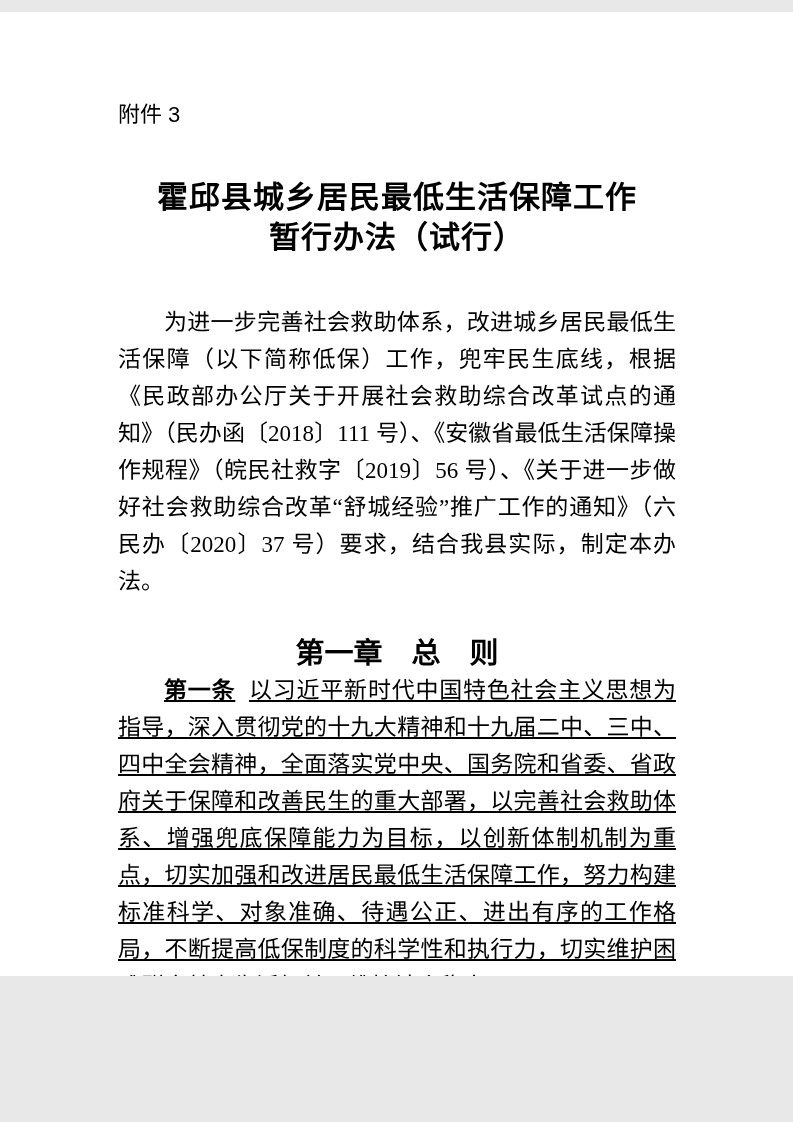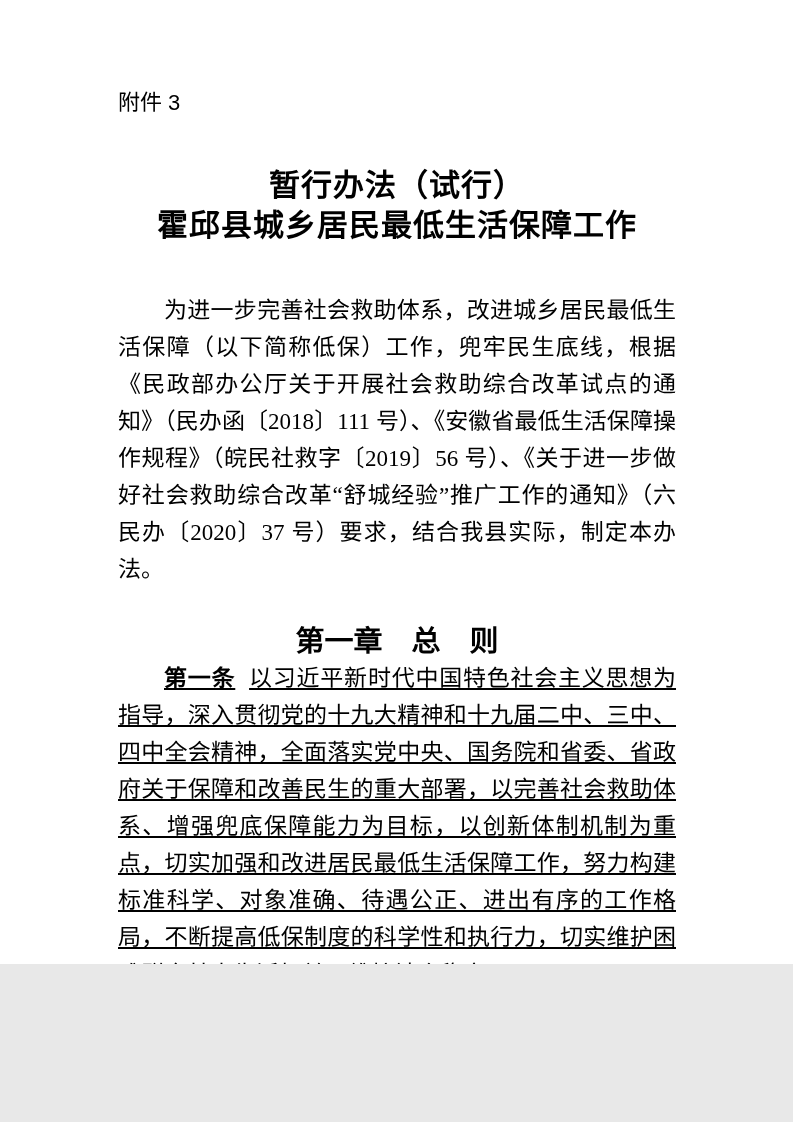--- a/index.html
+++ b/index.html
@@ -4,21 +4,21 @@
 <style>
   html, body {
     margin: 0;
     padding: 0;
     background: #e8e8e8;
   }
   .page {
     position: relative;
     width: 793px;
     height: 964px;
-    margin: 0 auto;
+    margin: 12px auto;
     background: #ffffff;
     box-sizing: border-box;
     padding: 88px 117px 0 118px;
     color: #000000;
     font-family: "Liberation Serif", "DejaVu Serif", serif;
     overflow: hidden;
   }
   .attachment-label {
     font-family: "Liberation Sans", "DejaVu Sans", sans-serif;
     font-size: 22px;
@@ -79,22 +79,22 @@
   }
 </style>
 </head>
 <body>
 
 <div class="page">
 
   <div class="attachment-label">附件 3</div>
 
   <h1 class="doc-title">
+    <span class="title-line">霍邱县城乡居民最低生活保障工作</span>
     <span class="title-line">暂行办法（试行）</span>
-    <span class="title-line">霍邱县城乡居民最低生活保障工作</span>
   </h1>
 
   <p class="body-paragraph">为进一步完善社会救助体系，改进城乡居民最低生活保障（以下简称低保）工作，兜牢民生底线，根据《民政部办公厅关于开展社会救助综合改革试点的通知》（民办函〔2018〕111 号）、《安徽省最低生活保障操作规程》（皖民社救字〔2019〕56 号）、《关于进一步做好社会救助综合改革“舒城经验”推广工作的通知》（六民办〔2020〕37 号）要求，结合我县实际，制定本办法。</p>
 
   <h2 class="chapter-heading">第一章　总　则</h2>
 
   <p class="article-paragraph">
     <span class="article-label">第一条</span><span>以习近平新时代中国特色社会主义思想为指导，深入贯彻党的十九大精神和十九届二中、三中、四中全会精神，全面落实党中央、国务院和省委、省政府关于保障和改善民生的重大部署，以完善社会救助体系、增强兜底保障能力为目标，以创新体制机制为重点，切实加强和改进居民最低生活保障工作，努力构建标准科学、对象准确、待遇公正、进出有序的工作格局，不断提高低保制度的科学性和执行力，切实维护困难群众基本生活权益，维护社会稳定。</span>
   </p>
 

